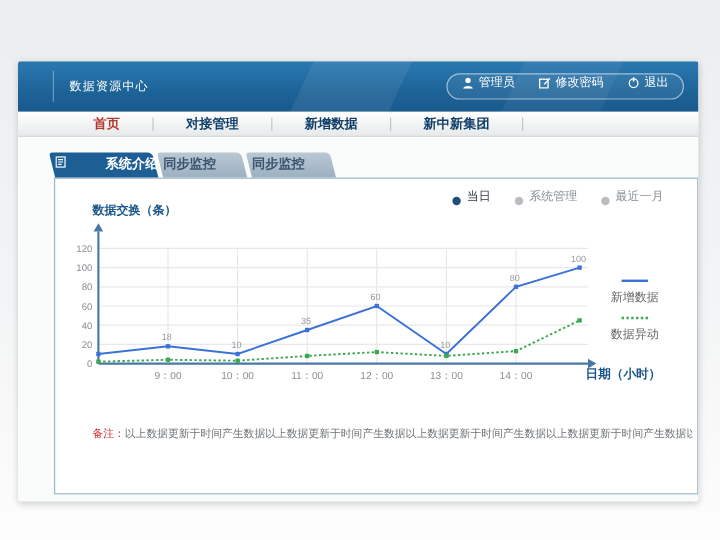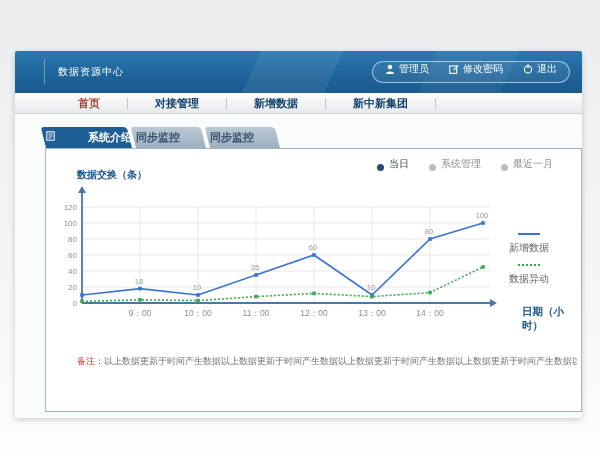--- a/index.html
+++ b/index.html
@@ -56,21 +56,21 @@
   .panel { position:absolute; left:30px; top:97px; width:537px; height:264px;
     background:#fff; border:1px solid #9db6ca; }
   .filters { position:absolute; top:8px; right:28px; display:flex; gap:20px; align-items:center; }
   .filter { display:flex; align-items:flex-end; gap:5px; font-size:10px; color:#8a8f94; cursor:pointer; }
   .filter .dot { width:7px; height:7px; border-radius:50%; background:#b9bdc2; }
   .filter.sel { color:#333a41; }
   .filter.sel .dot { background:#1c4d7d; }
   .chart-title { position:absolute; left:31px; top:19px; font-size:10px; font-weight:bold; color:#1a568a; }
   .chart-svg { position:absolute; left:0; top:0; width:537px; height:264px; }
   .chart-svg text { font-family:"Liberation Sans","DejaVu Sans",sans-serif; }
-  .xlabel { position:absolute; left:476px; top:156px; font-size:10.5px; font-weight:bold; color:#1a568a; }
+  .xlabel { position:absolute; left:442px; top:156px; font-size:10.5px; font-weight:bold; color:#1a568a; }
   .legend { position:absolute; left:463px; top:84px; display:flex; flex-direction:column; gap:9px; }
   .legend-item { display:flex; align-items:center; gap:6px; font-size:10px; color:#666; cursor:pointer;flex-direction:column; }
   .sample { width:22px; height:0; }
   .sample-solid { border-top:2px solid #3a72d8; }
   .sample-dotted { border-top:2px dotted #3aa84e; }
   .note { position:absolute; left:31px; top:206px; width:500px; font-size:9px; color:#6f7478;
     white-space:nowrap; overflow:hidden; }
   .note-label { color:#d03030; }
 </style>
 </head>

